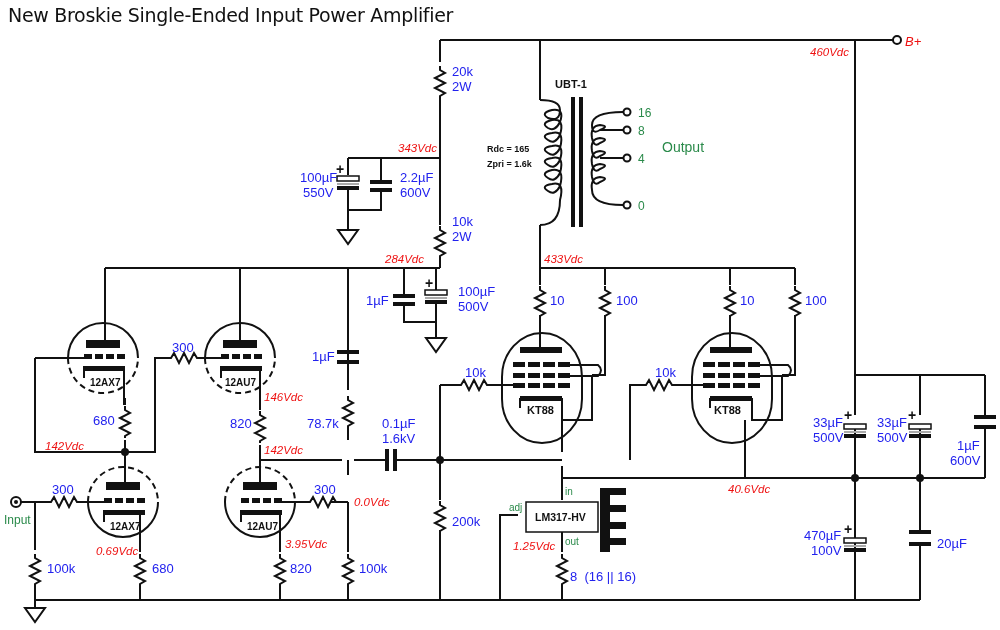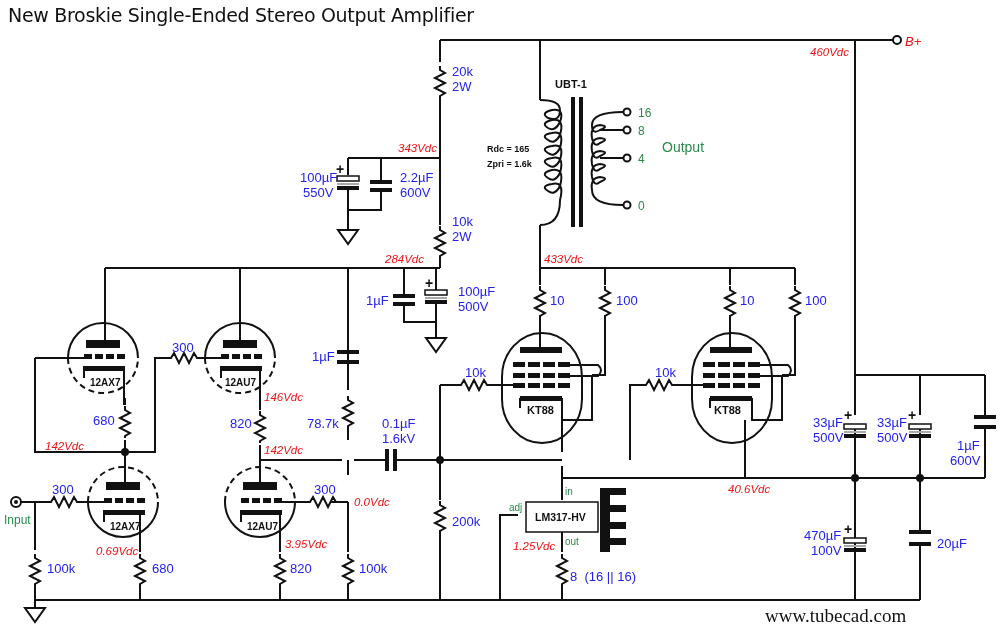--- a/index.html
+++ b/index.html
@@ -11,22 +11,21 @@
   .txt{font-family:"Liberation Sans",sans-serif;}
   .blue{fill:#2222ee;font-size:13px;}
   .red{fill:#ee1111;font-size:11.5px;font-style:italic;}
   .green{fill:#2a8a4a;font-size:12px;}
   .blk{fill:#111;font-size:10px;font-weight:bold;}
 </style>
 </head>
 <body>
 
 <div id="canvas">
-  <div class="title">New Broskie Single-Ended Stereo Output Amplifier</div>
-  <div class="site">www.tubecad.com</div>
+  <div class="title">New Broskie Single-Ended Input Power Amplifier</div>
 
   <svg width="1000" height="630" viewBox="0 0 1000 630">
     <defs>
       <g id="resV">
           <path d="M0,-14 L0,-10 L5,-7 L-5,-2 L5,3 L-5,8 L5,13 L0,16 L0,18" class="w"></path>
         </g>
       <g id="resH">
           <path d="M-18,0 L-12,0 L-9,-5 L-4,5 L1,-5 L6,5 L11,-5 L14,0 L18,0" class="w"></path>
         </g>
       <g id="gnd">

